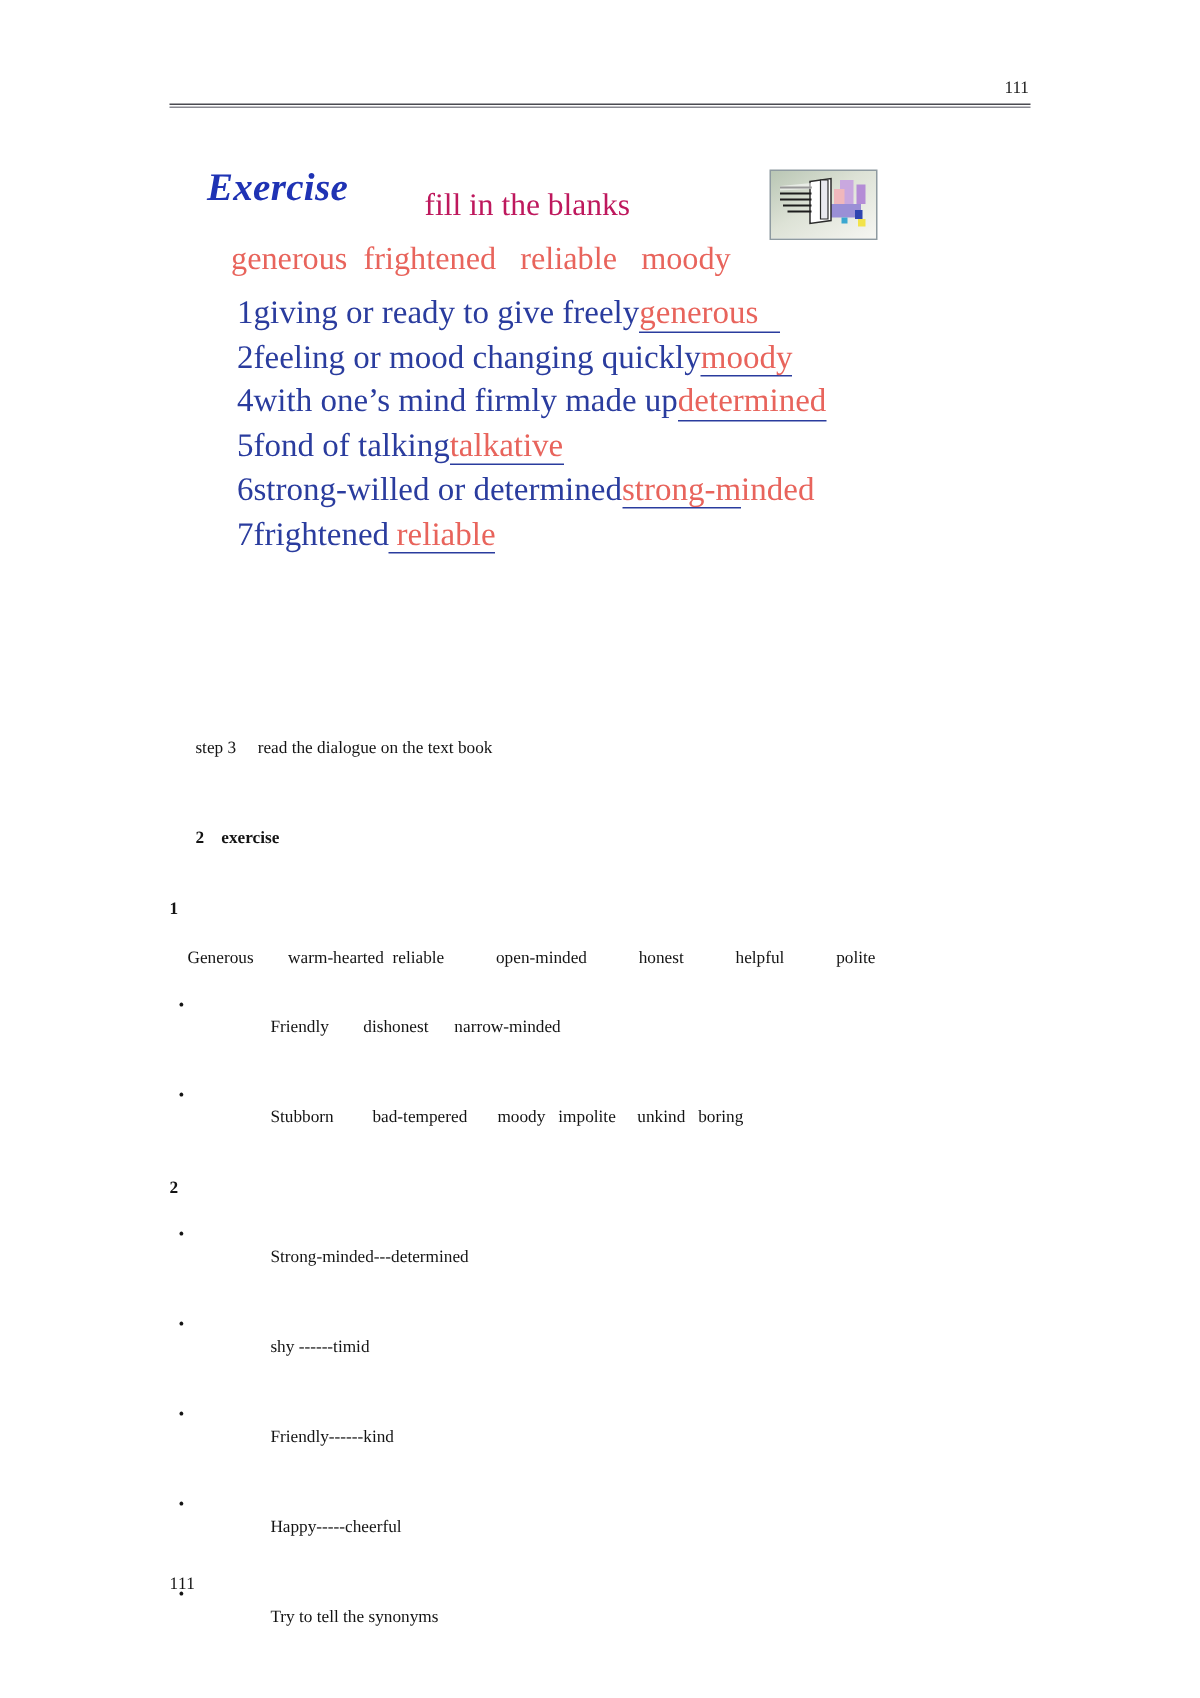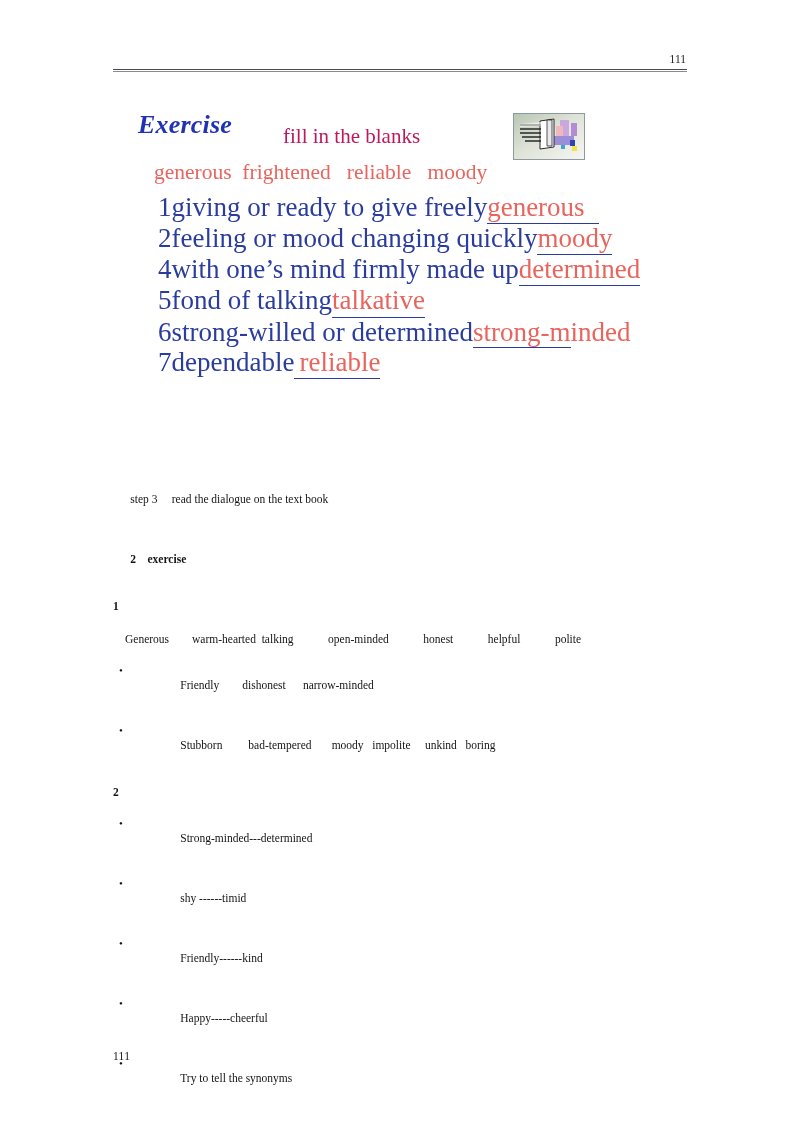--- a/index.html
+++ b/index.html
@@ -97,21 +97,21 @@
     font-size: 21.5px;
     line-height: 29px;
     padding-left: 41px;
   }
   .wordbank .wb-line { white-space: pre; }
 
   
   .defs {
     margin-top: 6px;
     padding-left: 45px;
-    font-size: 27px;
+    font-size: 22px;
     line-height: 29.5px;
     color: #2a3c9e;
   }
   .def-line {
     white-space: nowrap;
     position: relative;
   }
   .def-num { color: #2a3c9e; }
   .def-text { color: #2a3c9e; }
 
@@ -256,40 +256,40 @@
 
       <div class="def-line">
         <span class="def-num">5</span><span class="def-text">fond of talking</span><span class="blank">talkative</span>
       </div>
 
       <div class="def-line">
         <span class="def-num">6</span><span class="def-text">strong-willed or determined</span><span class="blank short">strong-minded</span>
       </div>
 
       <div class="def-line">
-        <span class="def-num">7</span><span class="def-text">dependable</span><span class="blank pad-l">reliable</span>
+        <span class="def-num">7</span><span class="def-text">frightened</span><span class="blank pad-l">reliable</span>
       </div>
 
     </div>
   </div>
 
   <div class="body-doc">
 
     <div class="p-row p-step">
       <span>step 3</span><span>     </span><span>read the dialogue on the text book</span>
     </div>
 
 
     <div class="p-row p-head">
       <span>2</span><span>    </span><span>exercise</span>
     </div>
 
     <div class="p-row p-num">1</div>
 
-    <div class="p-row p-words">Generous        warm-hearted  talking            open-minded            honest            helpful            polite</div>
+    <div class="p-row p-words">Generous        warm-hearted  reliable            open-minded            honest            helpful            polite</div>
 
     <div class="bullet-row">
       <span class="dot">•</span><span>Friendly        dishonest      narrow-minded</span>
     </div>
     <div class="bullet-row">
       <span class="dot">•</span><span>Stubborn         bad-tempered       moody   impolite     unkind   boring</span>
     </div>
 
     <div class="p-row p-num">2</div>
 

